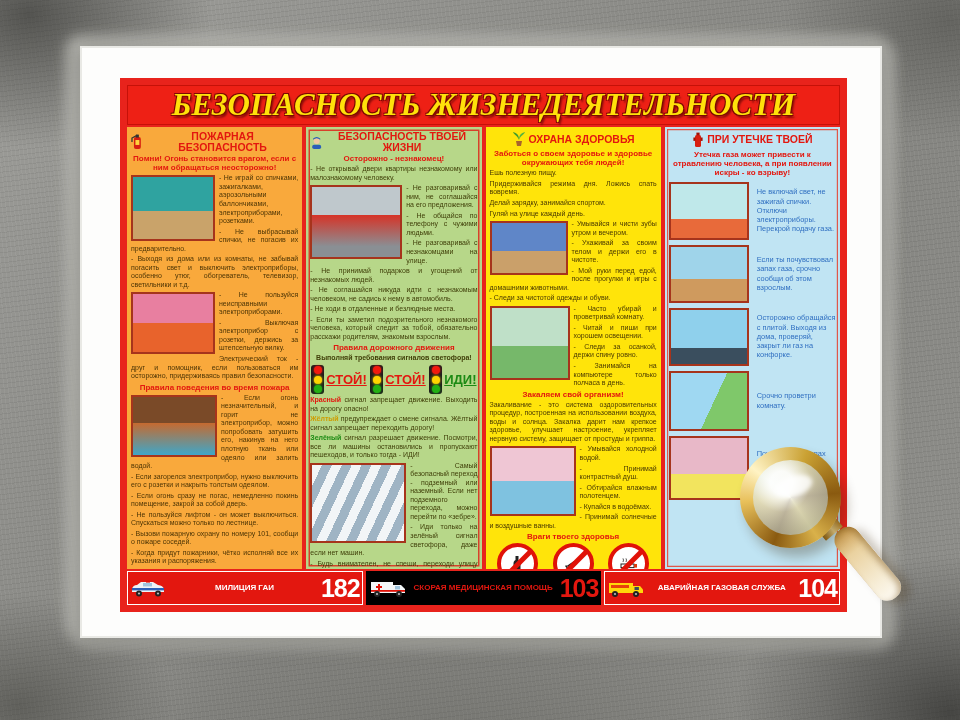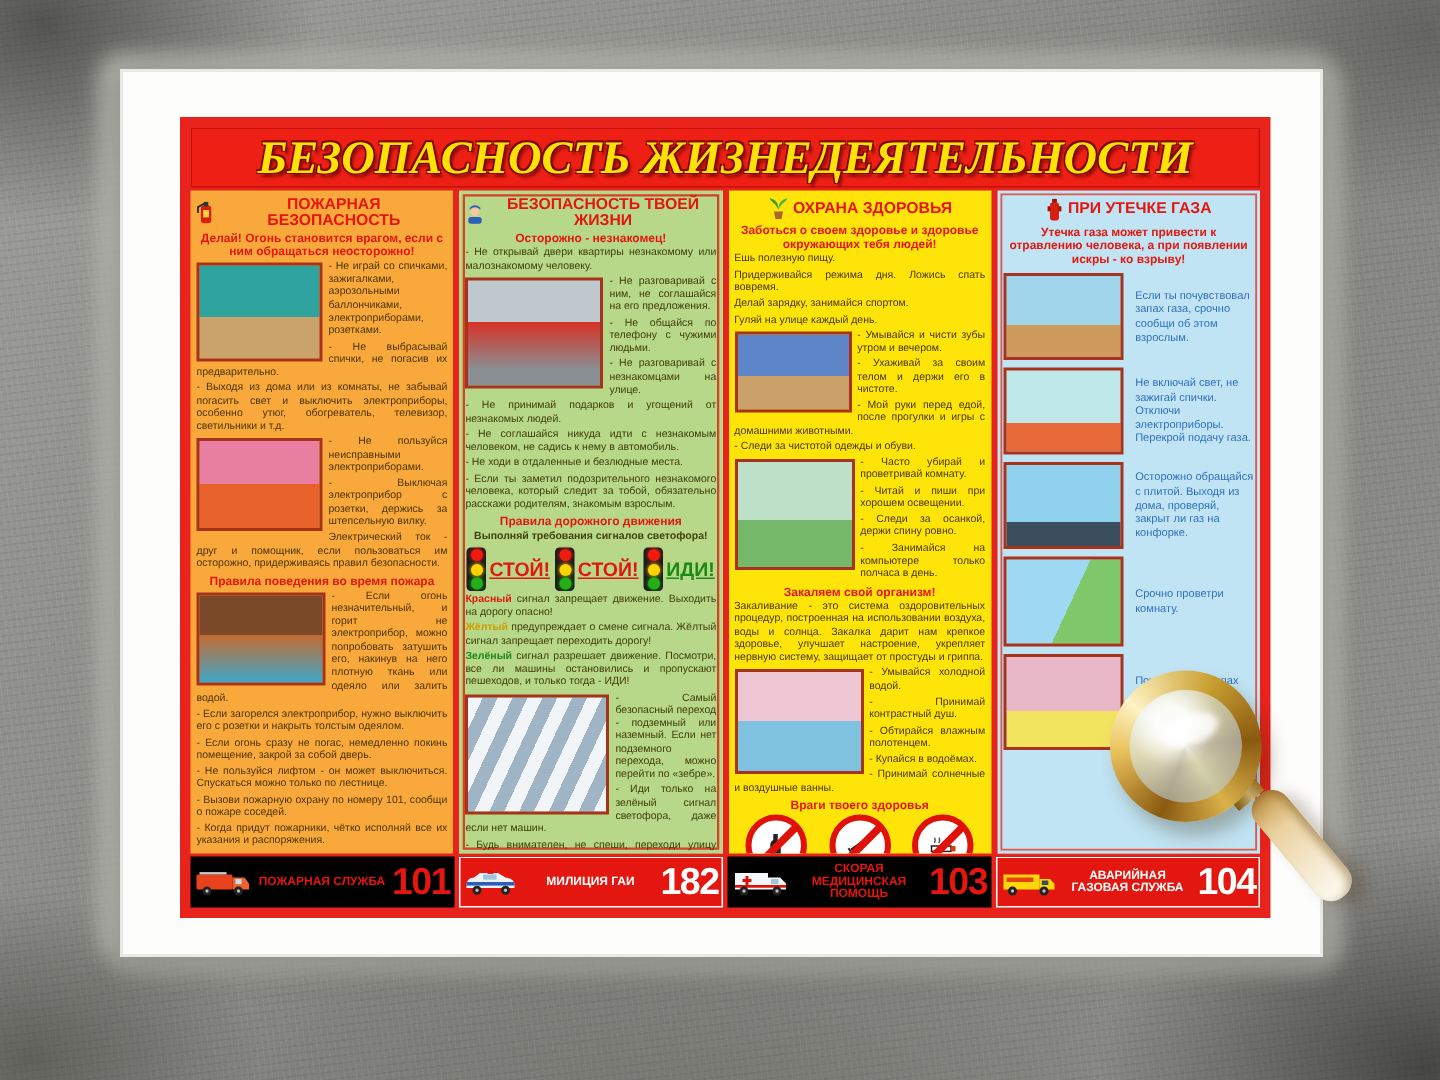--- a/index.html
+++ b/index.html
@@ -110,21 +110,21 @@
     <div class="col col-fire">
       <div class="col-header">
         <svg width="13" height="17" viewBox="0 0 13 17">
           <rect x="3" y="4" width="7" height="12" rx="2" fill="#d81f10"></rect>
           <rect x="5" y="1.5" width="3" height="3" fill="#333"></rect>
           <path d="M6.5 2 L1 5 L1 9" stroke="#333" stroke-width="1.3" fill="none"></path>
           <rect x="4.5" y="7" width="4" height="5" fill="#ffd23c"></rect>
         </svg>
         <span>ПОЖАРНАЯ БЕЗОПАСНОСТЬ</span>
       </div>
-      <p class="sub">Делай! Огонь становится врагом, если с ним обращаться неосторожно!</p>
+      <p class="sub">Помни! Огонь становится врагом, если с ним обращаться неосторожно!</p>
       <div class="illus i-fire1"></div>
       <p class="b">- Не играй со спичками, зажигалками, аэрозольными баллончиками, электроприборами, розетками.</p>
       <p class="b">- Не выбрасывай спички, не погасив их предварительно.</p>
       <p class="b" style="clear:both">- Выходя из дома или из комнаты, не забывай погасить свет и выключить электроприборы, особенно утюг, обогреватель, телевизор, светильники и т.д.</p>
       <div class="illus i-fire2"></div>
       <p class="b">- Не пользуйся неисправными электроприборами.</p>
       <p class="b">- Выключая электроприбор с розетки, держись за штепсельную вилку.</p>
       <p class="b">Электрический ток - друг и помощник, если пользоваться им осторожно, придерживаясь правил безопасности.</p>
       <p class="sub">Правила поведения во время пожара</p>
       <div class="illus i-fire3"></div>
@@ -261,61 +261,47 @@
     </div>
 
     <div class="col col-gas">
       <div class="col-header">
         <svg width="12" height="17" viewBox="0 0 12 17">
           <rect x="3" y="4" width="6" height="12" rx="1.6" fill="#d81f10"></rect>
           <rect x="4.4" y="1.6" width="3.2" height="2.6" fill="#a31206"></rect>
           <rect x="1.4" y="6.5" width="2" height="3.4" fill="#a31206"></rect>
           <rect x="8.6" y="6.5" width="2" height="3.4" fill="#a31206"></rect>
         </svg>
-        <span>ПРИ УТЕЧКЕ ГАЗА</span>
+        <span>ПРИ УТЕЧКЕ ТВОЕЙ</span>
       </div>
       <p class="sub">Утечка газа может привести к отравлению человека, а при появлении искры - ко взрыву!</p>
+      <div class="gas-row">
+        <div class="illus i-g2"></div>
+        <div class="gas-text">Не включай свет, не зажигай спички. Отключи электроприборы. Перекрой подачу газа.</div>
+      </div>
       <div class="gas-row">
         <div class="illus i-g1"></div>
         <div class="gas-text">Если ты почувствовал запах газа, срочно сообщи об этом взрослым.</div>
       </div>
       <div class="gas-row">
-        <div class="illus i-g2"></div>
-        <div class="gas-text">Не включай свет, не зажигай спички. Отключи электроприборы. Перекрой подачу газа.</div>
-      </div>
-      <div class="gas-row">
         <div class="illus i-g4"></div>
         <div class="gas-text">Осторожно обращайся с плитой. Выходя из дома, проверяй, закрыт ли газ на конфорке.</div>
       </div>
       <div class="gas-row">
         <div class="illus i-g3"></div>
         <div class="gas-text">Срочно проветри комнату.</div>
       </div>
       <div class="gas-row">
         <div class="illus i-g5"></div>
         <div class="gas-text">Почувствовав запах газа, вызови аварийную службу по номеру 104.</div>
       </div>
     </div>
   </div>
 
   <div class="services">
-    <div class="service light">
-      <svg class="veh" width="38" height="20" viewBox="0 0 38 20">
-        <rect x="1" y="5" width="24" height="10" rx="1" fill="#e8421c"></rect>
-        <path d="M25 7 h8 l3 4 v4 h-11 Z" fill="#f06030"></path>
-        <rect x="27" y="8" width="4" height="3.4" fill="#bfe2f2"></rect>
-        <rect x="3" y="3.4" width="18" height="1.6" fill="#c9c9c9"></rect>
-        <circle cx="8" cy="16" r="3" fill="#222"></circle>
-          <circle cx="29" cy="16" r="3" fill="#222"></circle>
-        <circle cx="8" cy="16" r="1.1" fill="#bbb"></circle>
-          <circle cx="29" cy="16" r="1.1" fill="#bbb"></circle>
-      </svg>
-      <div class="svc-name">ПОЖАРНАЯ СЛУЖБА</div>
-      <div class="svc-num">101</div>
-    </div>
     <div class="service dark">
       <svg class="veh" width="38" height="20" viewBox="0 0 38 20">
         <path d="M2 11 q1-4 5-4 l4-3 h12 l5 3 q5 .5 6 4 v3 H2 Z" fill="#eef3f6"></path>
         <rect x="2" y="10" width="32" height="2.4" fill="#2b5fb8"></rect>
         <rect x="13" y="5" width="9" height="3.4" fill="#9fc4de"></rect>
         <rect x="16" y="2.6" width="4" height="2" fill="#e01208"></rect>
         <circle cx="9" cy="15.5" r="3" fill="#222"></circle>
           <circle cx="28" cy="15.5" r="3" fill="#222"></circle>
         <circle cx="9" cy="15.5" r="1.1" fill="#bbb"></circle>
           <circle cx="28" cy="15.5" r="1.1" fill="#bbb"></circle>

